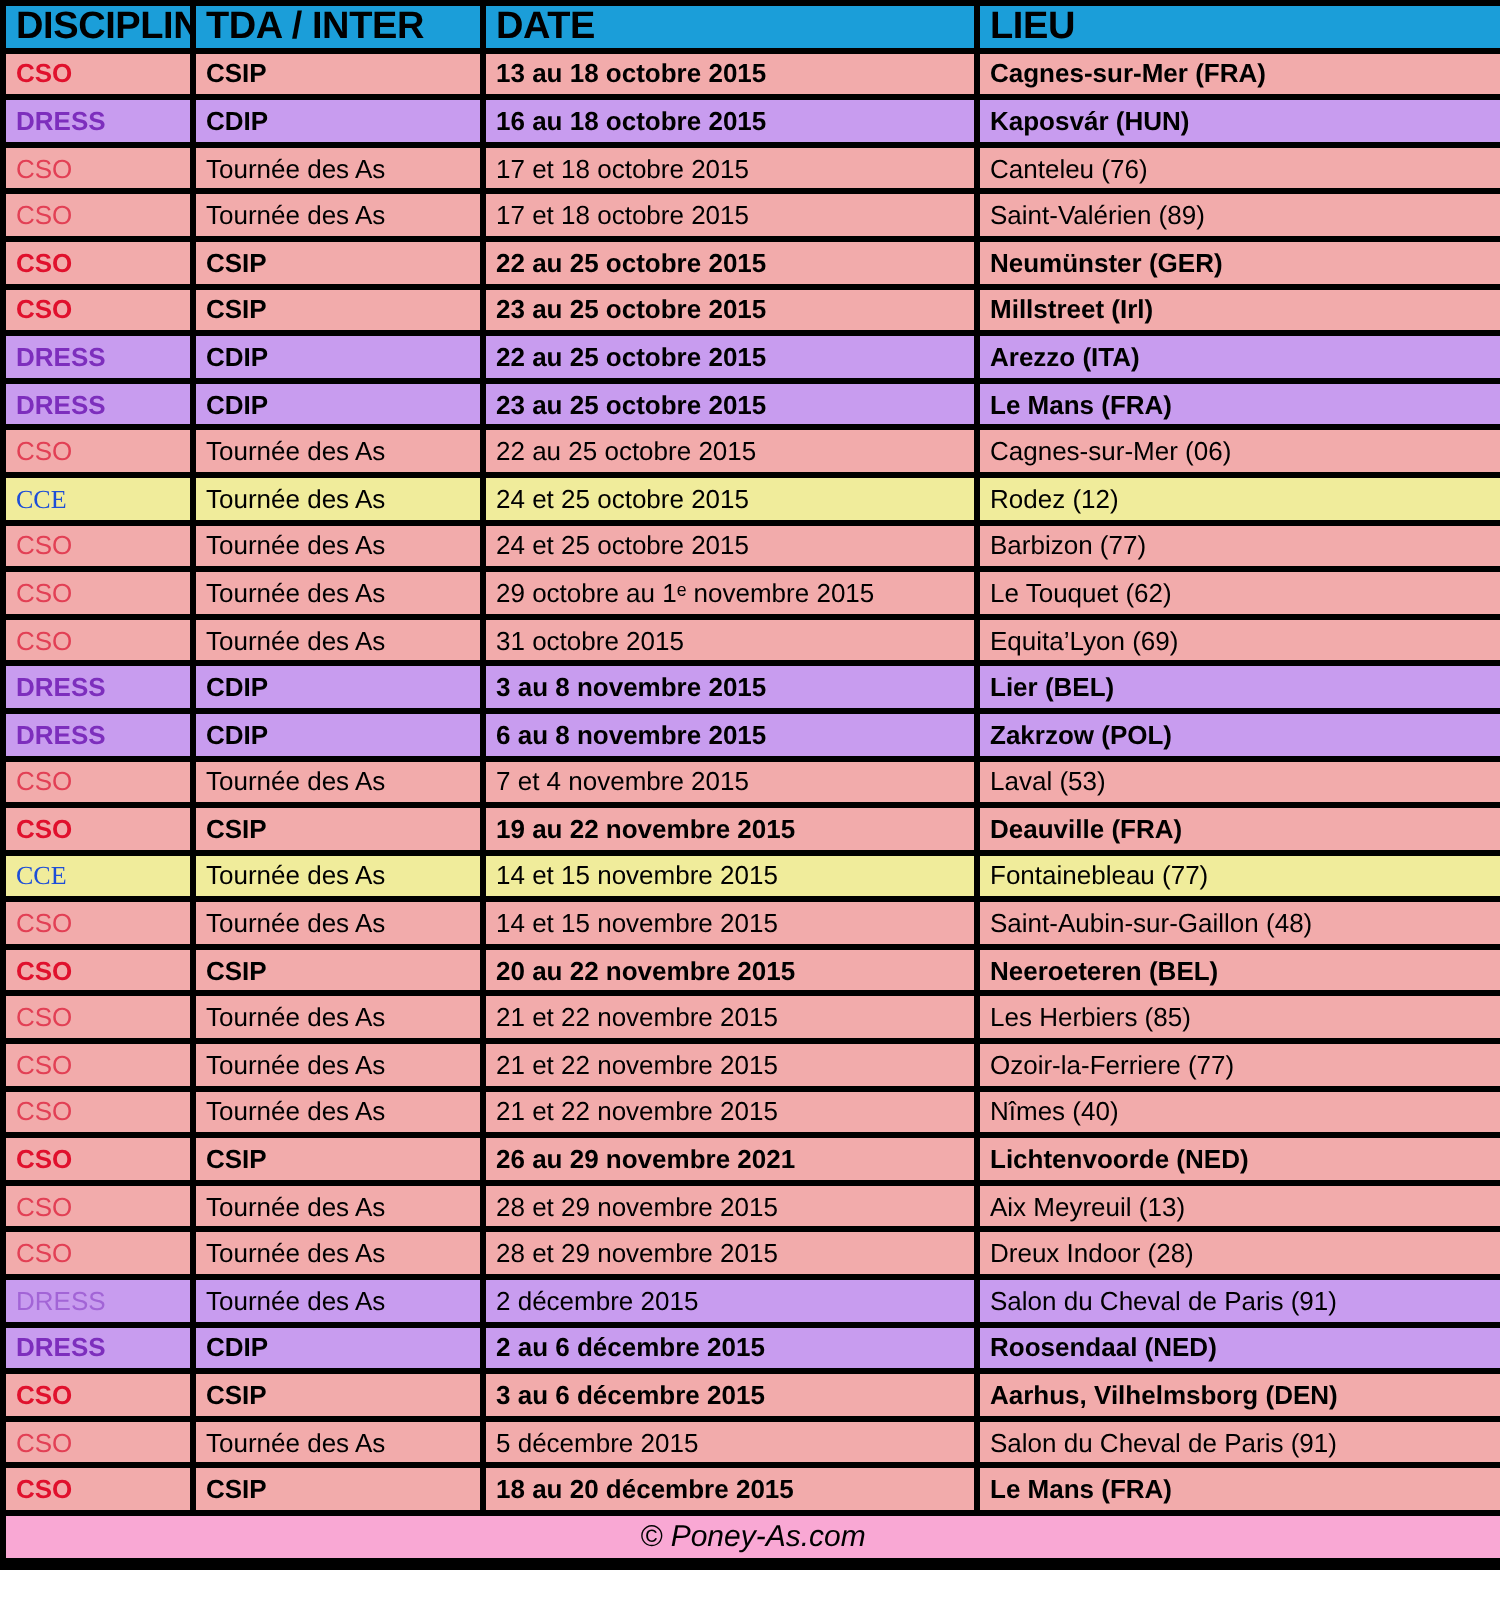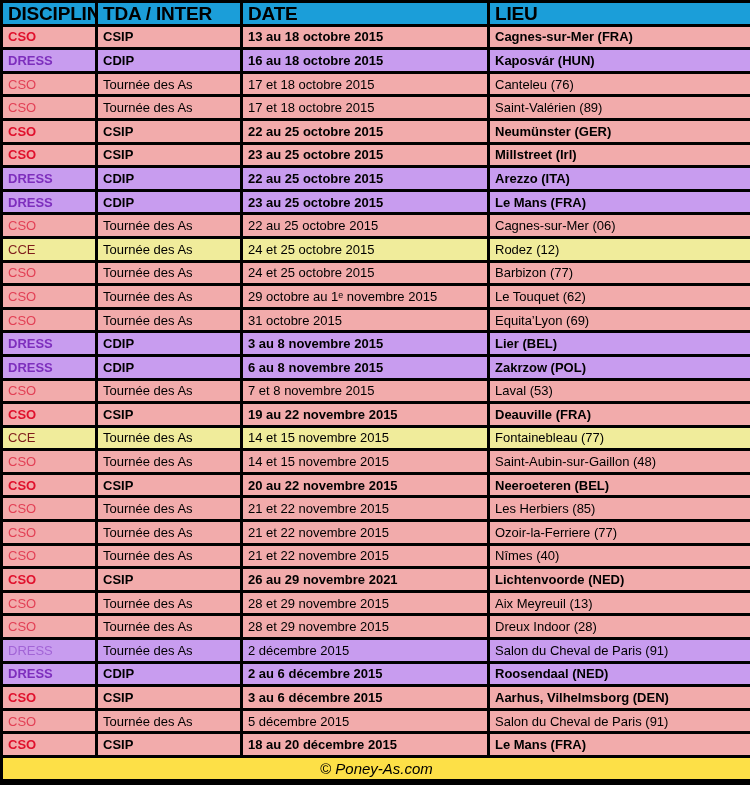--- a/index.html
+++ b/index.html
@@ -33,23 +33,23 @@
     letter-spacing: -0.2px;
   }
   tr.pink   td { background: #F2ABAB; }
   tr.purple td { background: #C89CEF; }
   tr.yellow td { background: #F0EC9B; }
   tr.bold   td { font-weight: bold; }
   td.disc-cso   { color: #E24055; }
   tr.bold td.disc-cso   { color: #E0112D; }
   td.disc-dress { color: #A264D6; }
   tr.bold td.disc-dress { color: #7D2EBD; }
-  td.disc-cce   { color: #7f1d1d; }
+  td.disc-cce   { color: #1d4ed8; font-family: Liberation Serif, serif; }
   tfoot td {
-    background: #fde047;
+    background: #f9a8d4;
     text-align: center;
     font-style: italic;
     font-size: 15px;
     border-bottom-width: 6px;
     padding: 0;
   }
 </style>
 </head>
 <body>
 
@@ -155,21 +155,21 @@
   </tr>
       <tr class="purple bold">
     <td class="disc-dress">DRESS</td>
     <td>CDIP</td>
     <td>6 au 8 novembre 2015</td>
     <td>Zakrzow (POL)</td>
   </tr>
       <tr class="pink">
     <td class="disc-cso">CSO</td>
     <td>Tournée des As</td>
-    <td>7 et 8 novembre 2015</td>
+    <td>7 et 4 novembre 2015</td>
     <td>Laval (53)</td>
   </tr>
       <tr class="pink bold">
     <td class="disc-cso">CSO</td>
     <td>CSIP</td>
     <td>19 au 22 novembre 2015</td>
     <td>Deauville (FRA)</td>
   </tr>
       <tr class="yellow">
     <td class="disc-cce">CCE</td>

